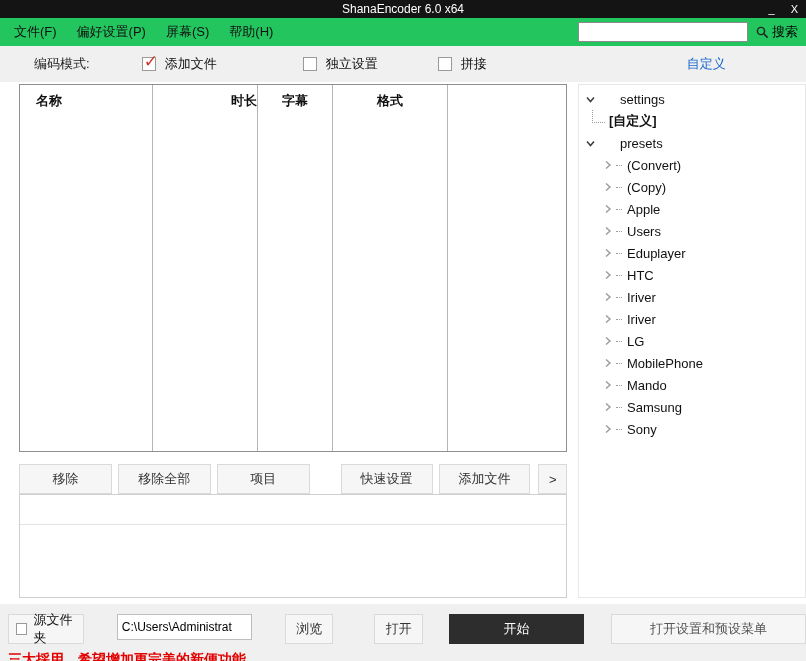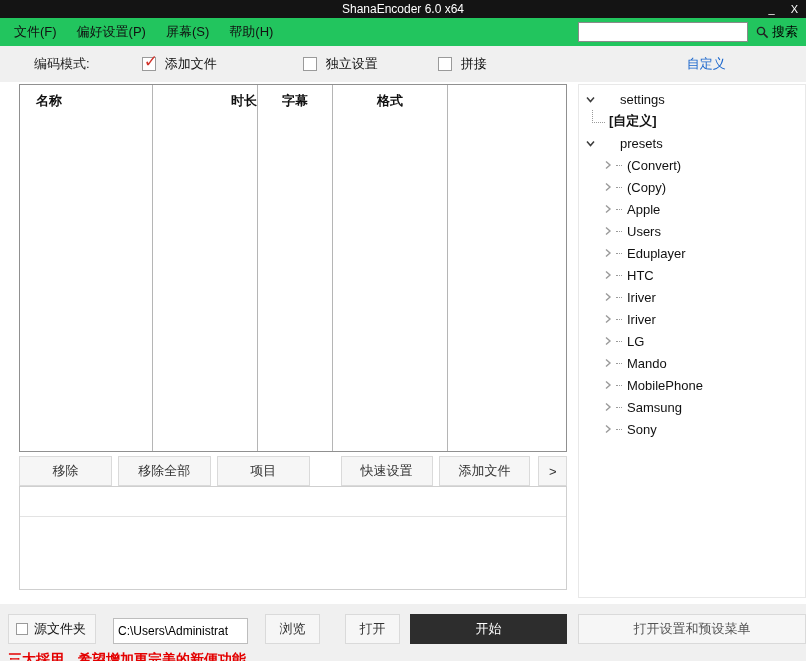--- a/index.html
+++ b/index.html
@@ -44,21 +44,21 @@
 
   .file-table { height: 368px; border: 1px solid #909090; background: #fff; display: flex; }
   .col { height: 100%; border-right: 1px solid #b5b5b5; padding-top: 7px; font-weight: bold; }
   .col-rest { border-right: none; flex: 1; }
   .col-name { width: 133px; padding-left: 16px; }
   .col-dur { width: 105px; text-align: right; }
   .col-sub { width: 75px; text-align: center; }
   .col-fmt { width: 115px; text-align: center; }
   .col-status { width: 104px; text-align: center; }
 
-  .btn-row { display: flex; margin-top: 4px; height: 24px; }
+  .btn-row { display: flex; margin-top: 12px; height: 24px; }
   .btn { height: 30px; background: #f6f6f6; border: 1px solid #dadada; color: #333;
     font-size: 13px; font-family: inherit; display: flex; align-items: center; justify-content: center; }
   .b-remove { width: 95px; }
   .b-removeall { width: 95px; margin-left: 6px; }
   .b-project { width: 95px; margin-left: 6px; }
   .b-quick { width: 94px; margin-left: 31px; }
   .b-add { width: 94px; margin-left: 6px; }
   .b-more { width: 29px; margin-left: 8px; }
 
   .log-panel { margin-top: 6px; height: 104px; border: 1px solid #cfcfcf; background: #fff; }
@@ -73,21 +73,21 @@
   .tree-row.child-custom { padding-left: 13px; font-weight: bold; }
   .chev { display: flex; align-items: center; }
   .connector { width: 13px; height: 13px; border-left: 1px dotted #9a9a9a;
     border-bottom: 1px dotted #9a9a9a; align-self: flex-start; margin-top: 0; }
   .conn-dash { width: 6px; border-top: 1px dotted #9a9a9a; margin-right: 2px; }
   .tree-label { white-space: nowrap; }
   .tree-row.child-custom .tree-label { margin-left: 4px; }
 
   
   .bottom { margin-top: 6px; height: 57px; background: #f0f0f0; padding: 10px 0 0 8px; overflow: hidden; }
-  .bottom-controls { display: flex; align-items: flex-end; height: 30px; }
+  .bottom-controls { display: flex; align-items: flex-start; height: 30px; gap: 16px; }
   .src-box { width: 88px; height: 30px; border: 1px solid #dadada; background: #f6f6f6;
     display: flex; align-items: center; gap: 6px; padding-left: 7px; }
   .src-cb { width: 12px; height: 12px; border: 1px solid #9a9a9a; background: #fff; }
   .path-input { width: 135px; height: 26px; margin-left: 17px; border: 1px solid #bdbdbd;
     background: #fff; font-size: 12px; padding: 0 4px; font-family: inherit; outline: none; }
   .b-browse { width: 55px; margin-left: 17px; }
   .b-open { width: 55px; margin-left: 25px; }
   .b-start { width: 157px; margin-left: 10px; background: #2d2d2d; border-color: #2d2d2d; color: #fff; }
   .b-menu { width: 228px; margin-left: 11px; color: #555; }
   .footer-notice { margin-top: 7px; color: #e30000; font-weight: bold; font-size: 14px;
@@ -289,31 +289,31 @@
       <span class="tree-label">LG</span>
     </div>
 
     <div class="tree-row child">
       <span class="chev">
         <svg width="10" height="10" viewBox="0 0 10 10">
             <polyline points="3,1.5 7,5 3,8.5" fill="none" stroke="#9a9a9a" stroke-width="1.4"></polyline>
           </svg>
       </span>
       <span class="conn-dash"></span>
+      <span class="tree-label">MobilePhone</span>
+    </div>
+
+    <div class="tree-row child">
+      <span class="chev">
+        <svg width="10" height="10" viewBox="0 0 10 10">
+            <polyline points="3,1.5 7,5 3,8.5" fill="none" stroke="#9a9a9a" stroke-width="1.4"></polyline>
+          </svg>
+      </span>
+      <span class="conn-dash"></span>
       <span class="tree-label">Mando</span>
-    </div>
-
-    <div class="tree-row child">
-      <span class="chev">
-        <svg width="10" height="10" viewBox="0 0 10 10">
-            <polyline points="3,1.5 7,5 3,8.5" fill="none" stroke="#9a9a9a" stroke-width="1.4"></polyline>
-          </svg>
-      </span>
-      <span class="conn-dash"></span>
-      <span class="tree-label">MobilePhone</span>
     </div>
 
     <div class="tree-row child">
       <span class="chev">
         <svg width="10" height="10" viewBox="0 0 10 10">
             <polyline points="3,1.5 7,5 3,8.5" fill="none" stroke="#9a9a9a" stroke-width="1.4"></polyline>
           </svg>
       </span>
       <span class="conn-dash"></span>
       <span class="tree-label">Samsung</span>

